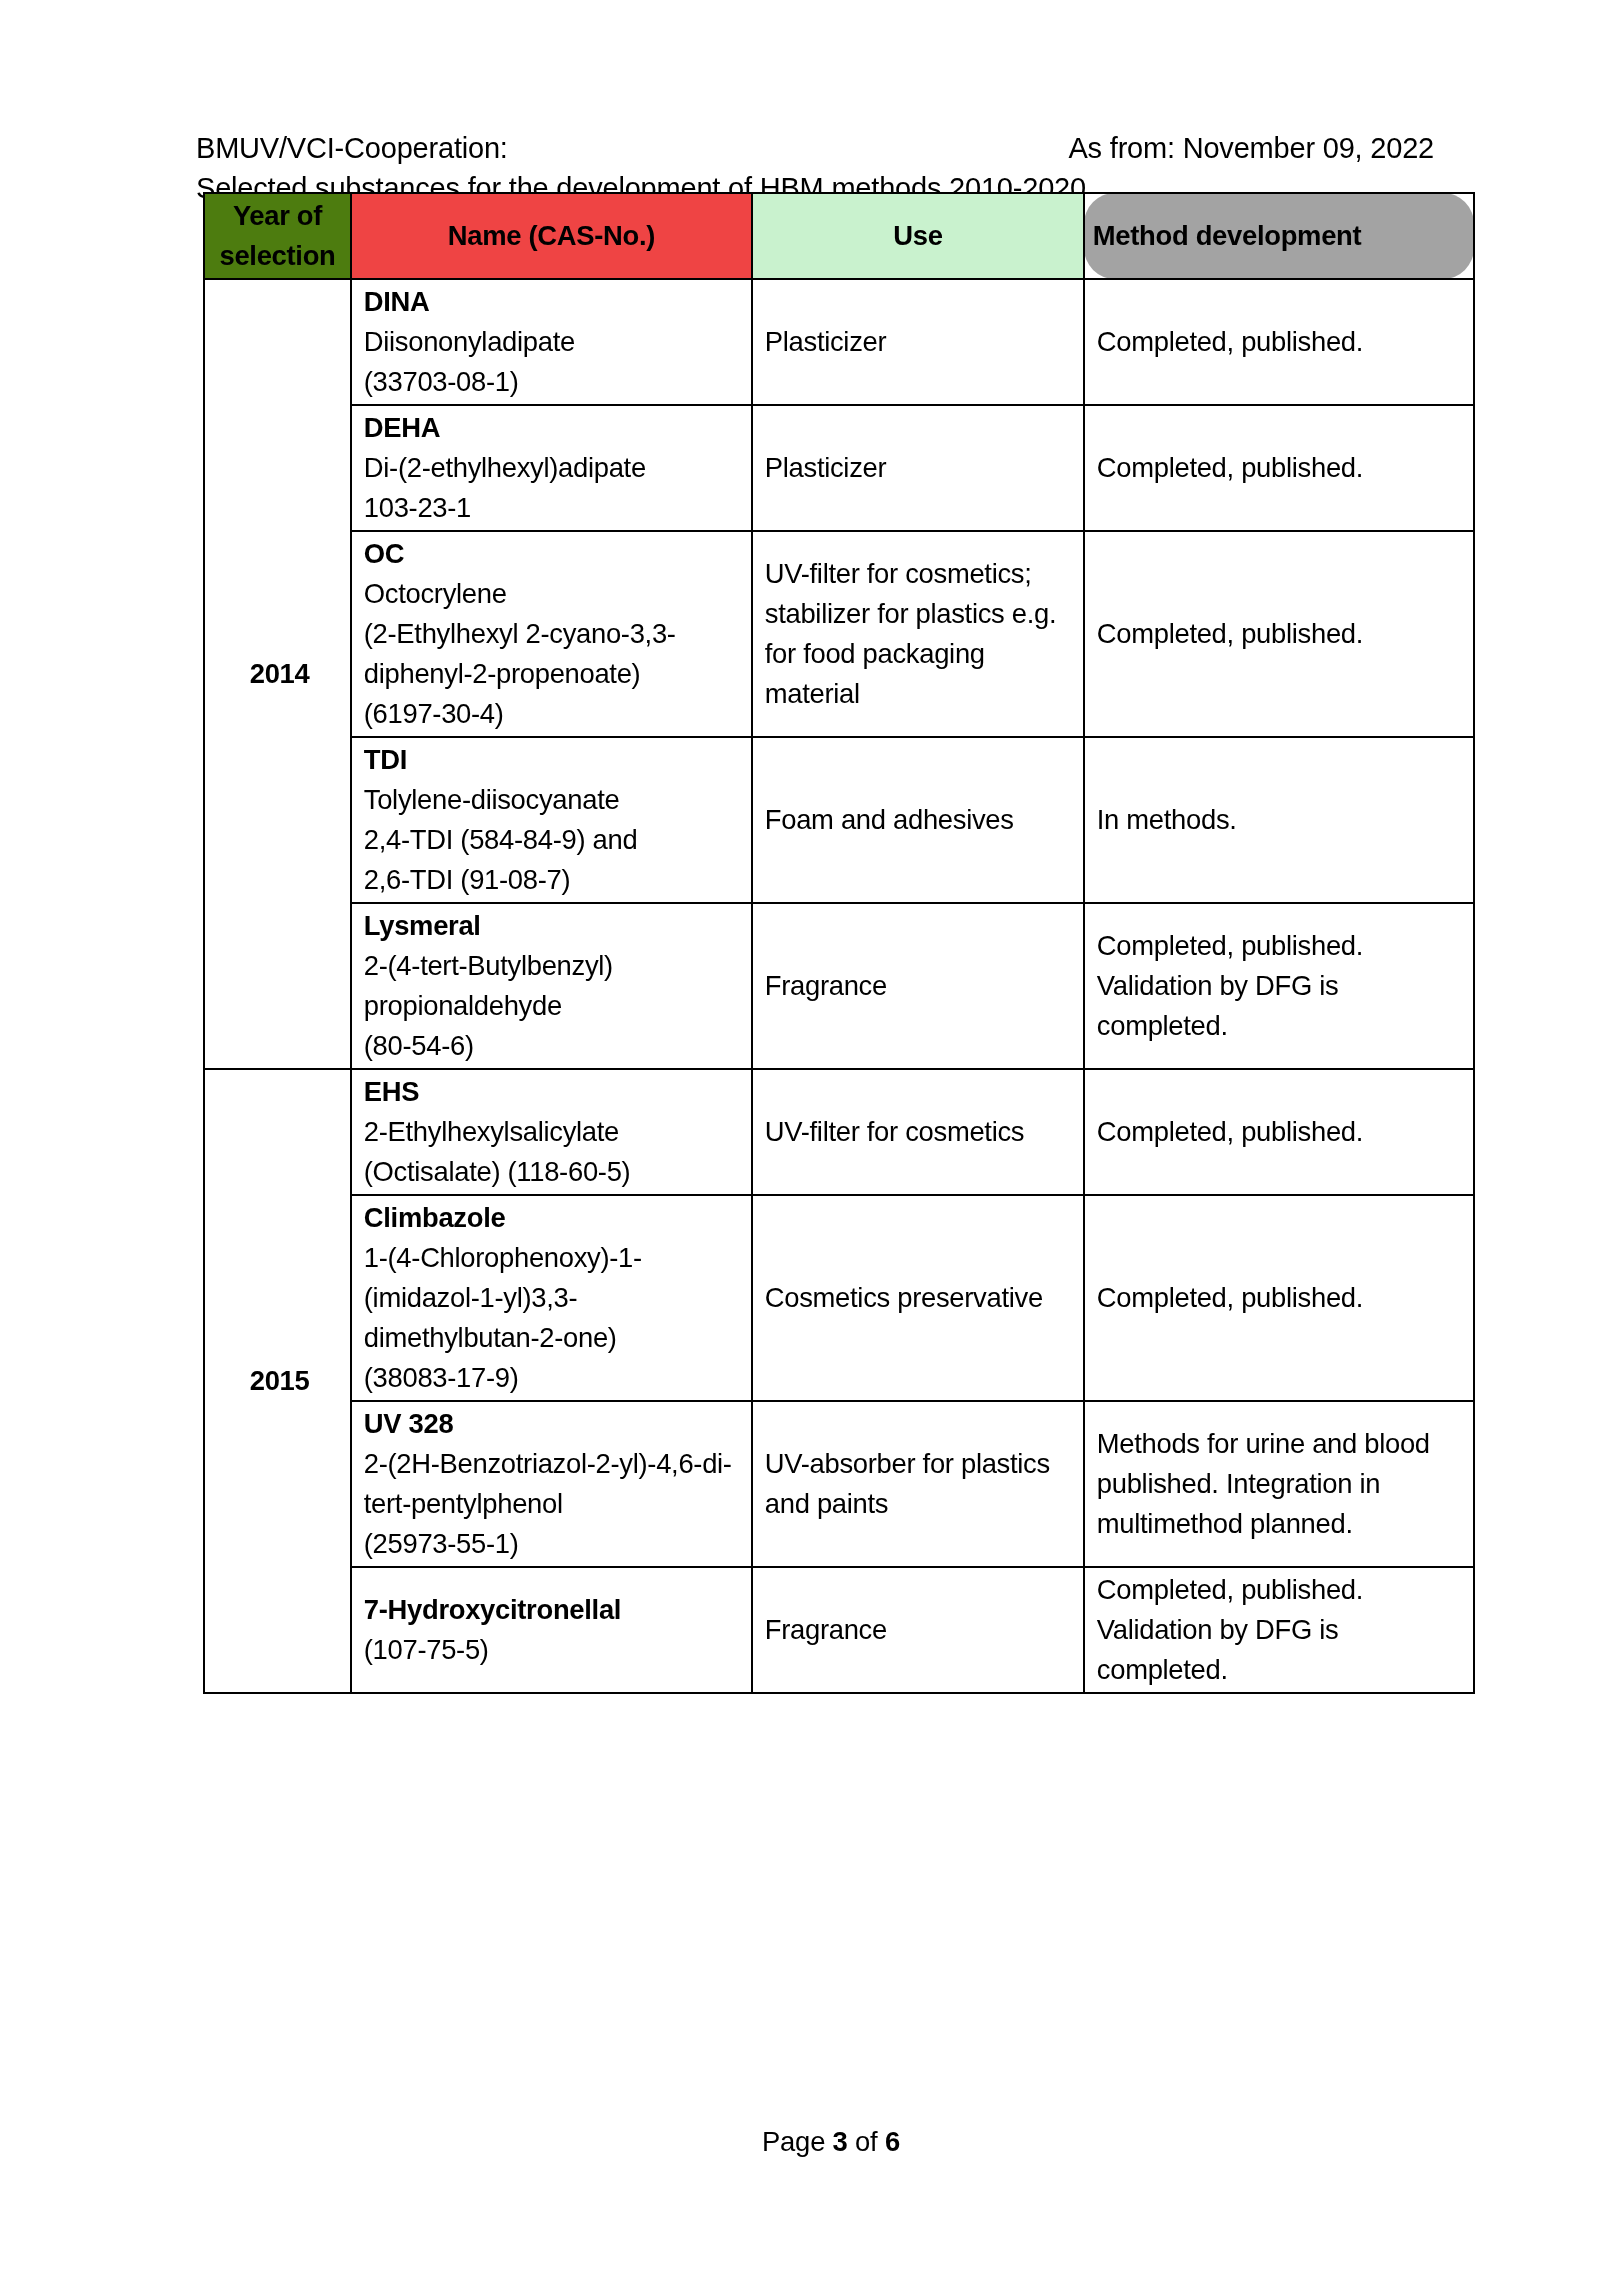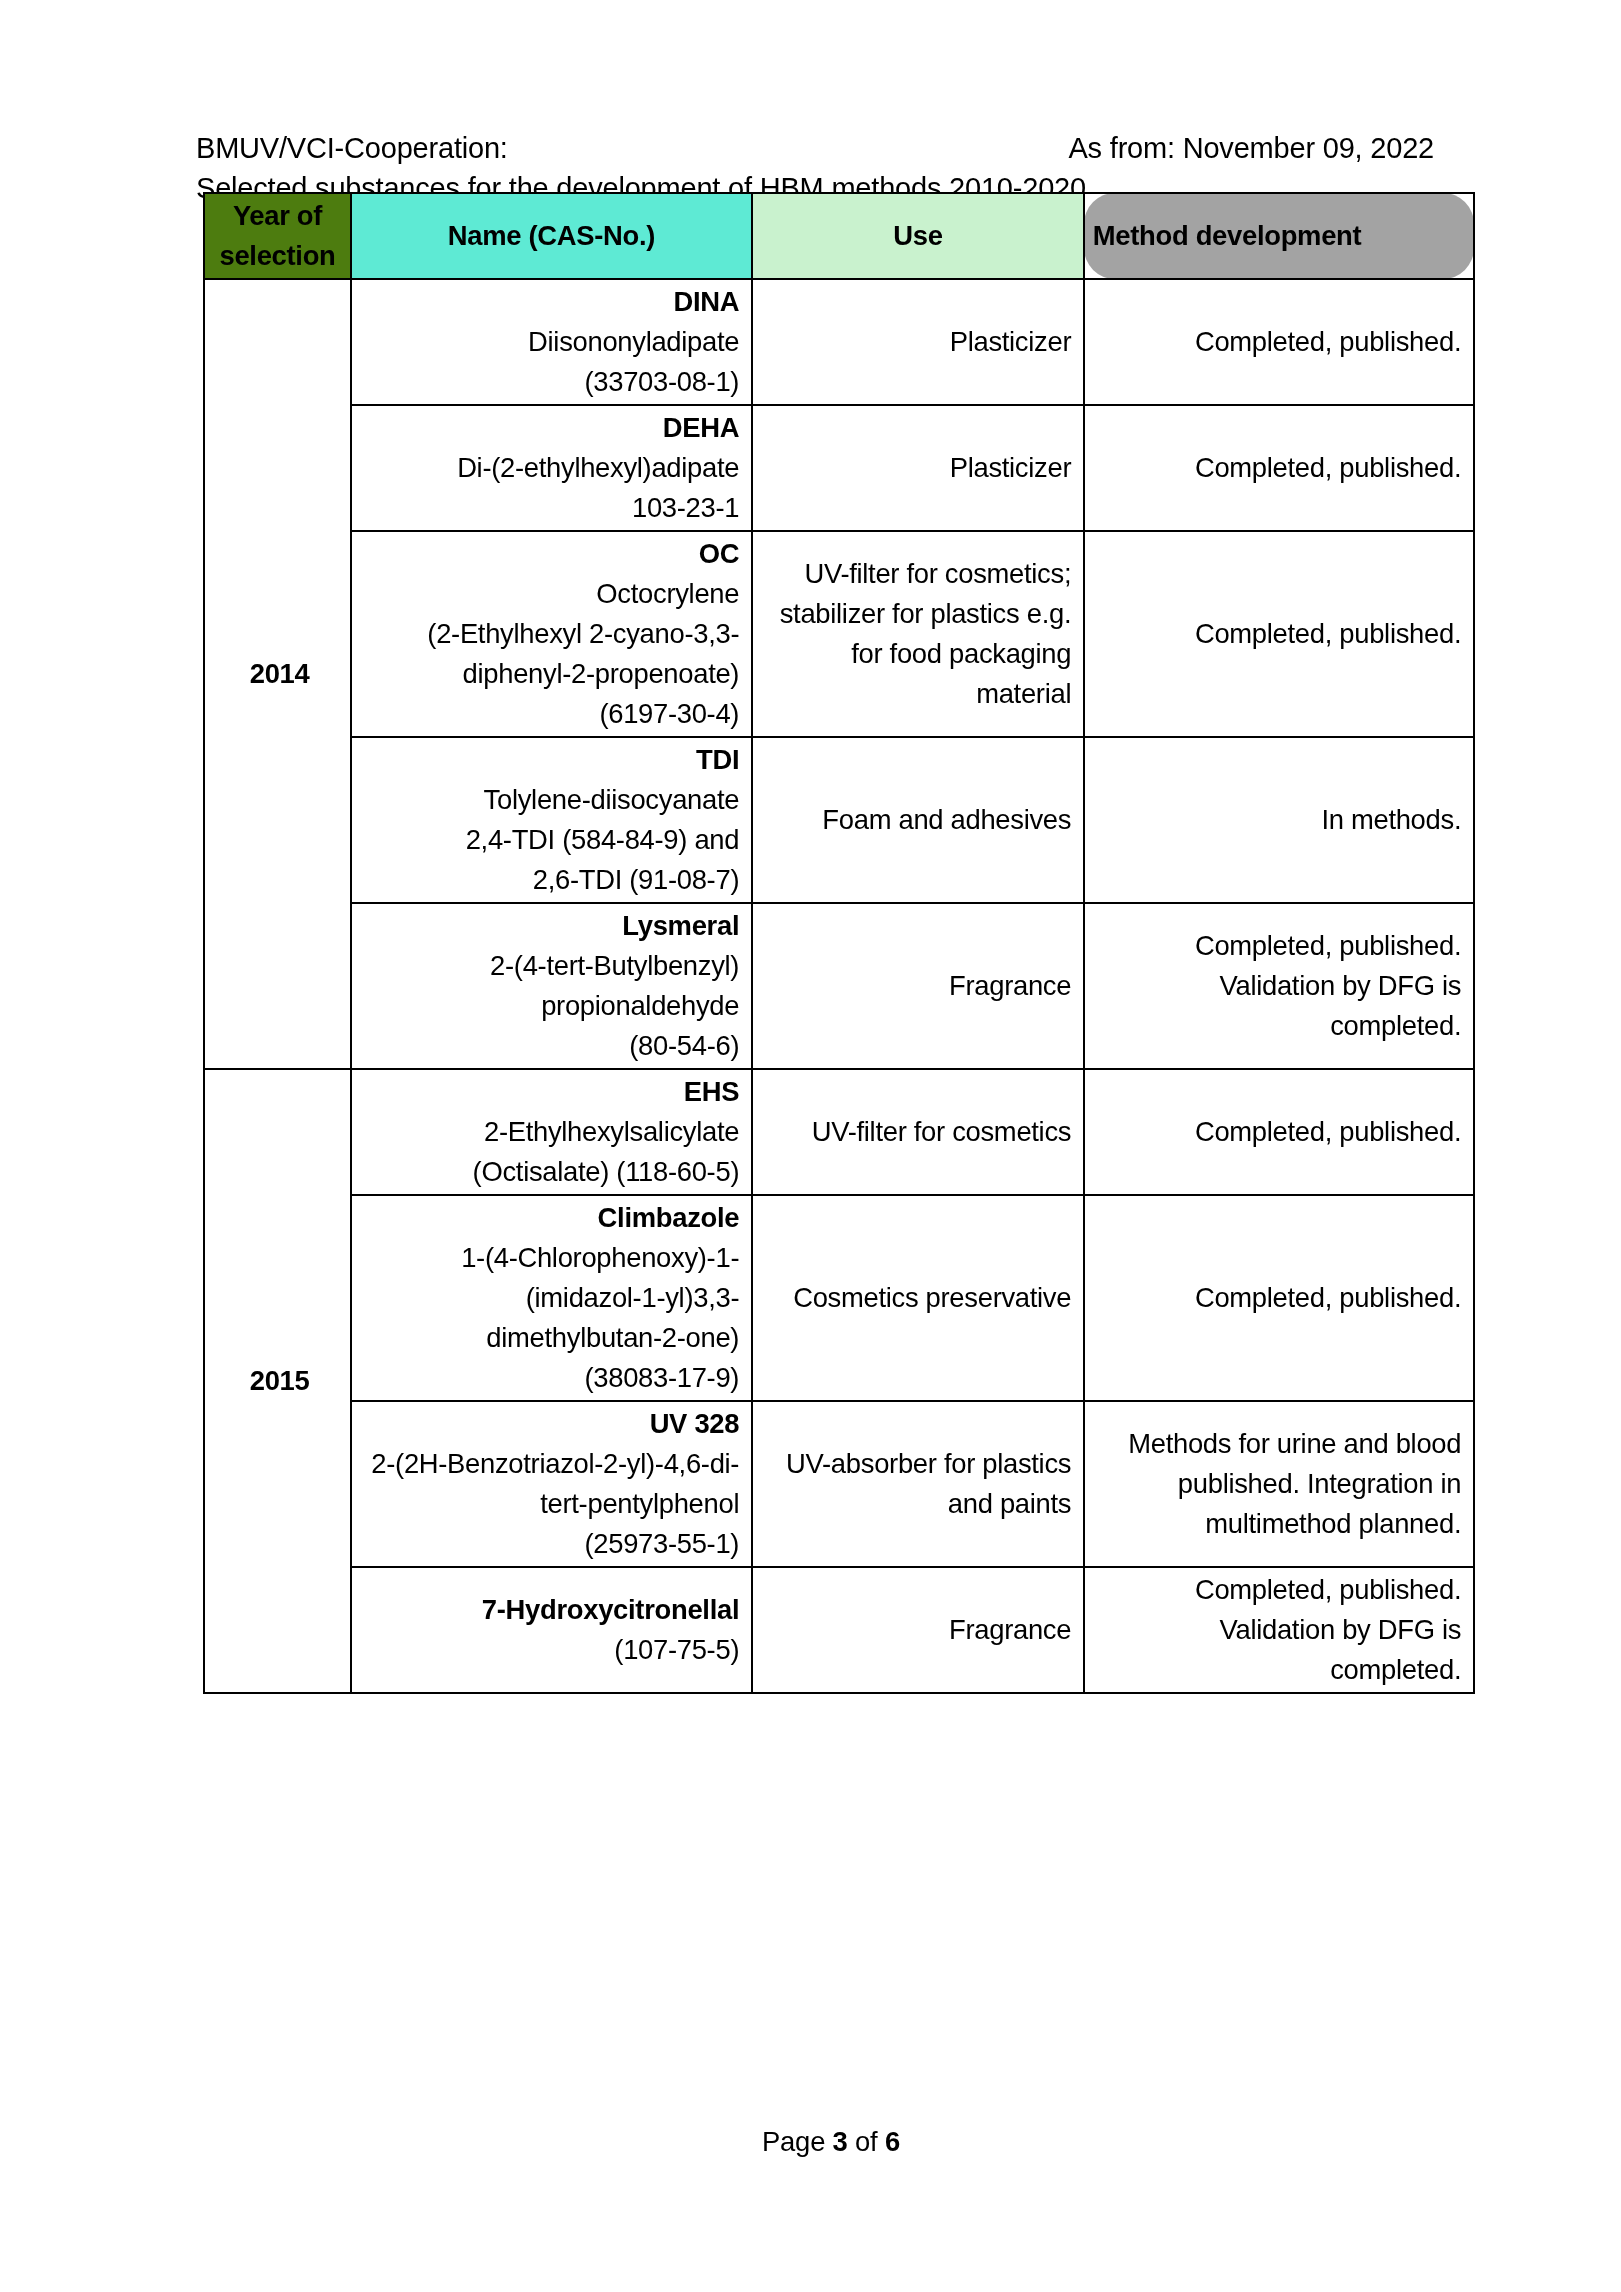--- a/index.html
+++ b/index.html
@@ -38,21 +38,20 @@
     border: 2.9px solid #000000;
   }
   th, td {
     border: 2px solid #000000;
     font-size: 27.4px;
     line-height: 40px;
     letter-spacing: -0.3px;
     vertical-align: middle;
     padding: 2px 11.8px;
     overflow: hidden;
-    text-align: right;
   }
   thead th {
     font-weight: bold;
     text-align: center;
     border-bottom: 2.9px solid #000000;
     padding: 2px 7.8px;
   }
   thead th.align-left { text-align: left; }
   td.year-cell {
     text-align: center;
@@ -87,21 +86,21 @@
   <table class="substances">
     <colgroup>
       <col style="width:147px">
       <col style="width:401px">
       <col style="width:332px">
       <col style="width:390px">
     </colgroup>
     <thead>
       <tr>
         <th class="col-header-bg" style="background: #4d7c0f; margin-left: 44px;">Year of<br>selection</th>
-        <th class="col-header-bg" style="background: #5eead4;">Name (CAS-No.)</th>
+        <th class="col-header-bg" style="background: #ef4444;">Name (CAS-No.)</th>
         <th class="col-header-bg" style="background: rgb(201, 242, 206);">Use</th>
         <th class="col-header-bg align-left" style="background: #a3a3a3; border-radius: 31px;">Method development</th>
       </tr>
     </thead>
     <tbody>
 
       <tr>
         <td class="year-cell" rowspan="5">2014</td>
         <td>
           <span class="b">DINA</span><br>

